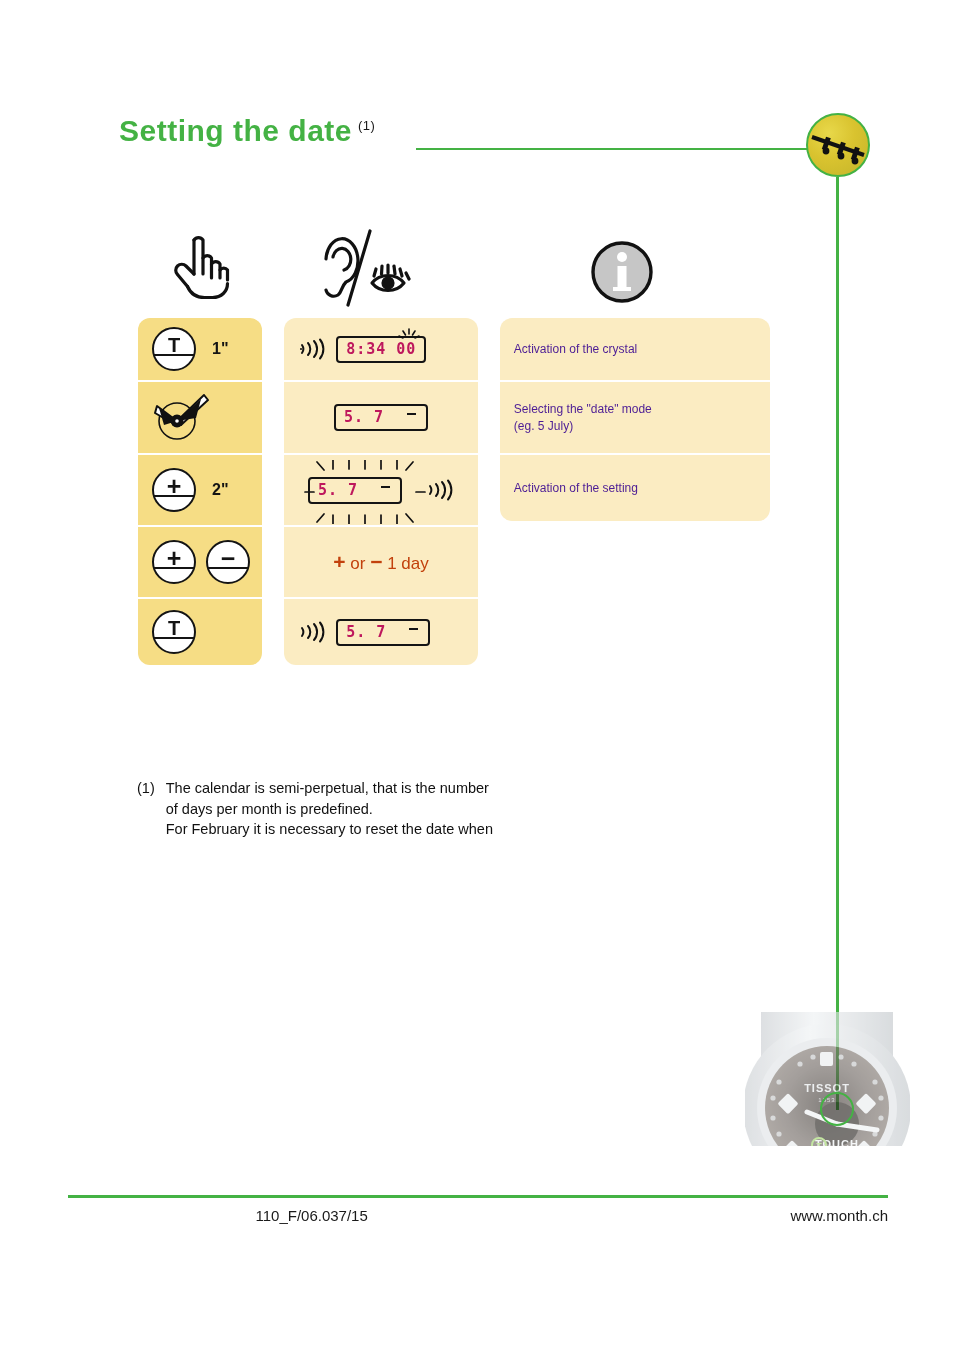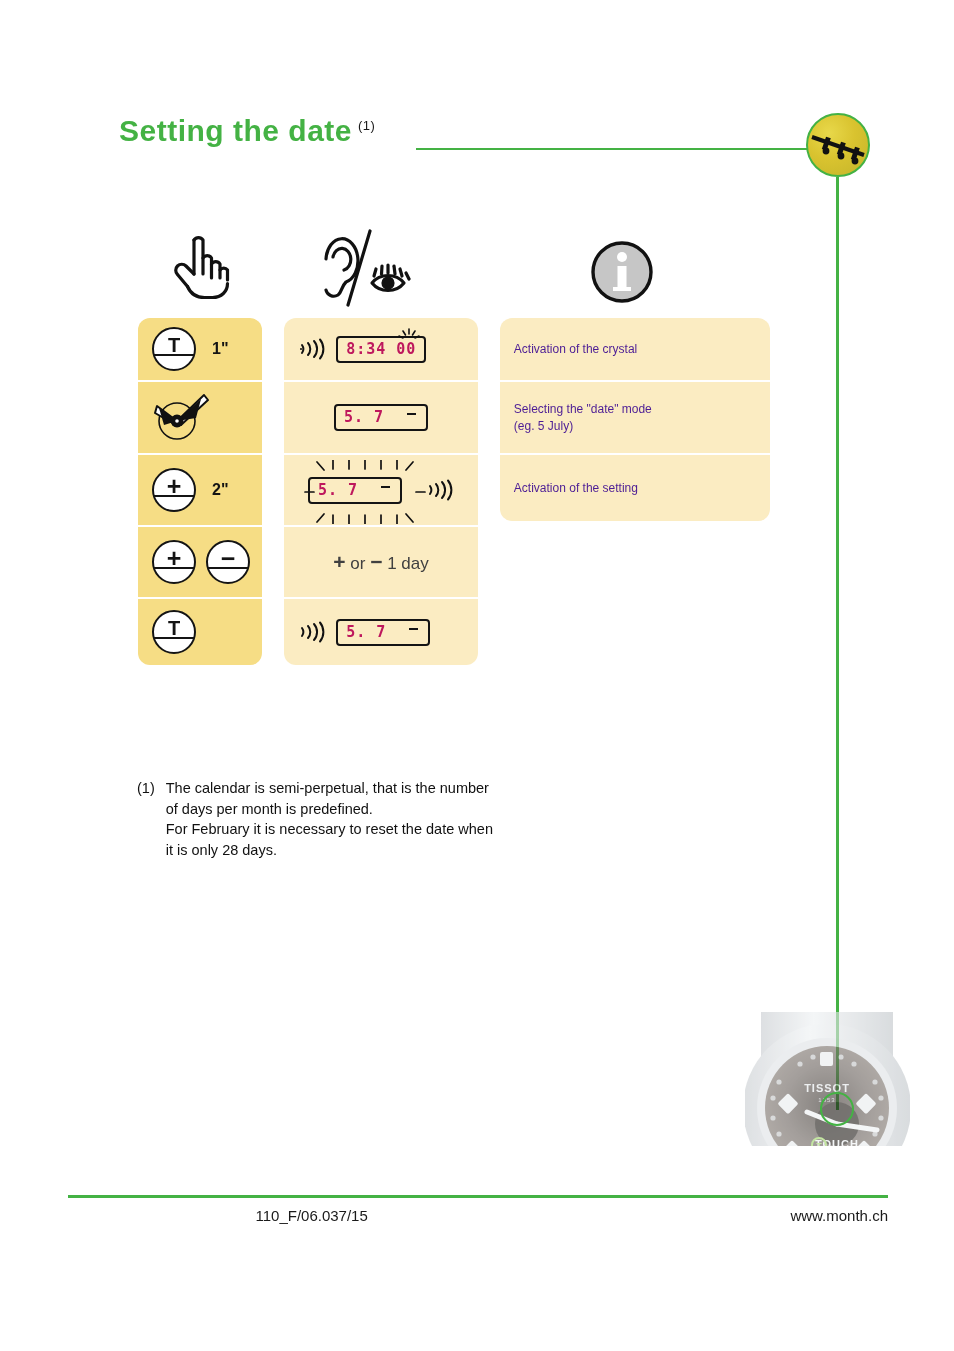--- a/index.html
+++ b/index.html
@@ -185,21 +185,21 @@
     height: 2.4px;
     background: #141414;
   }
 
   .sound { flex: none; }
   .flash-wrap { position: relative; display: inline-flex; align-items: center; }
   .mixed-row { display: flex; align-items: center; gap: 10px; }
 
   .plusminus-text {
     font-size: 17px;
-    color: #404040;
+    color: #c2410c;
     font-weight: normal;
   }
   .plusminus-text b { font-size: 21px; }
 
   
   .footnote {
     position: absolute;
     left: 137px;
     top: 778px;
     width: 470px;
@@ -491,21 +491,20 @@
     </div>
   </div>
 </div>
 
 <div class="footnote">
   <div class="marker">(1)</div>
   <div>
     <div>The calendar is semi-perpetual, that is the number</div>
     <div>of days per month is predefined.</div>
     <div>For February it is necessary to reset the date when</div>
-    <div>it is only 28 days.</div>
   </div>
 </div>
 
 <div class="watch">
   <svg width="165" height="182" viewBox="0 0 165 182">
     <defs>
       <radialGradient id="dial" cx="50%" cy="48%" r="62%">
         <radialGradient id="x"></radialGradient>
         <stop offset="0%" stop-color="#3b3530"></stop>
         <stop offset="55%" stop-color="#6d6560"></stop>

